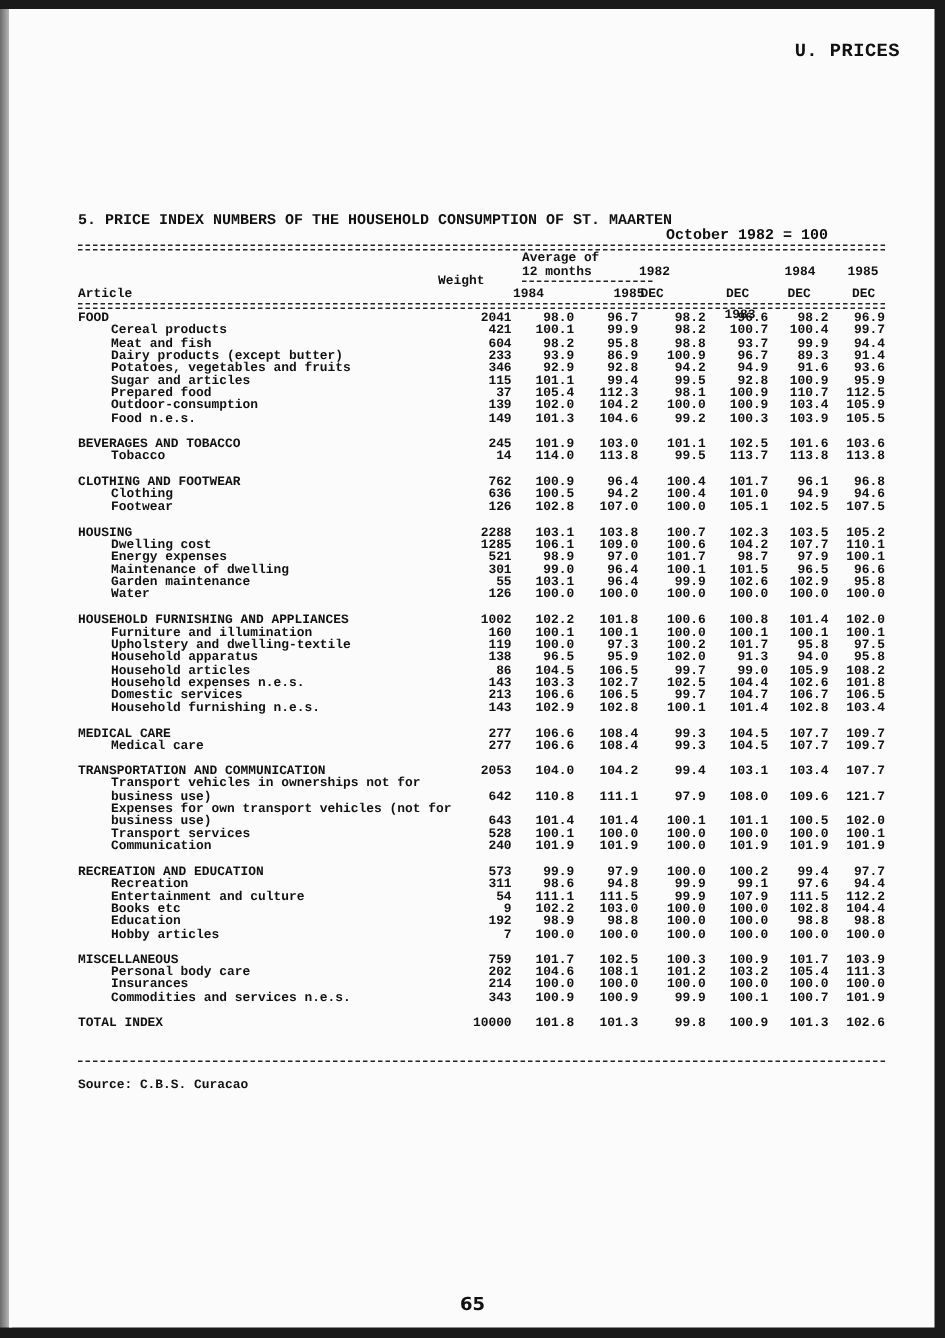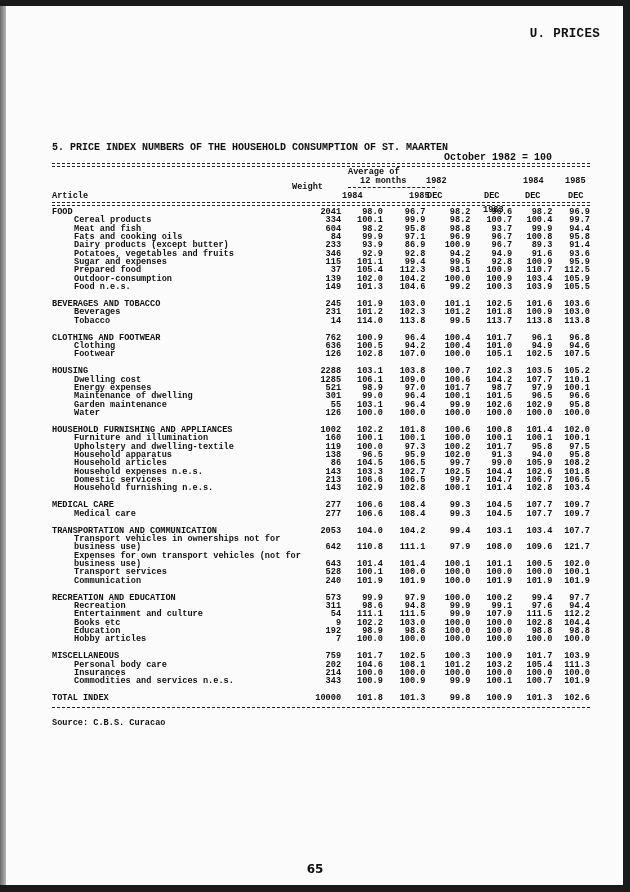--- a/index.html
+++ b/index.html
@@ -70,21 +70,21 @@
 <div class="section-head">U. PRICES</div>
 
 <div class="title">
   <div>5. PRICE INDEX NUMBERS OF THE HOUSEHOLD CONSUMPTION OF ST. MAARTEN</div>
   <div class="base">October 1982 = 100</div>
 </div>
 
 <div class="dash double" style="top:163px;"></div>
 
 <div class="hdr" style="left:348px; top:167px;">Average of</div>
-<div class="hdr" style="left:348px; top:176px;margin-left:12px;">12 months</div>
+<div class="hdr" style="left:348px; top:176px;">12 months</div>
 <div class="dash" style="left:348px; width:87px; top:187px;"></div>
 <div class="hdr" style="left:292px; top:182px;">Weight</div>
 <div class="hdr r" style="left:342px; width:20px; top:191px;">1984</div>
 <div class="hdr r" style="left:357px; width:20px; top:191px; left:357px;"></div>
 <div class="hdr" style="left:342px; top:191px;"></div>
 <div class="hdr" style="left:409px; top:191px;">1985</div>
 <div class="hdr" style="left:426px; top:176px;">1982</div>
 <div class="hdr" style="left:483px; top:176px;margin-top:29px;">1983</div>
 <div class="hdr" style="left:523px; top:176px;">1984</div>
 <div class="hdr" style="left:565px; top:176px;">1985</div>
@@ -103,70 +103,60 @@
         <td class="num w">2041</td>
         <td class="num a84">98.0</td>
         <td class="num a85">96.7</td>
         <td class="num d82">98.2</td>
         <td class="num d83">96.6</td>
         <td class="num d84">98.2</td>
         <td class="num d85">96.9</td>
       </tr>
       <tr>
         <td class="lbl sub">Cereal products</td>
-        <td class="num w">334</td>
+        <td class="num w">421</td>
         <td class="num a84">100.1</td>
         <td class="num a85">99.9</td>
         <td class="num d82">98.2</td>
         <td class="num d83">100.7</td>
         <td class="num d84">100.4</td>
         <td class="num d85">99.7</td>
       </tr>
       <tr>
         <td class="lbl sub">Meat and fish</td>
         <td class="num w">604</td>
         <td class="num a84">98.2</td>
         <td class="num a85">95.8</td>
         <td class="num d82">98.8</td>
         <td class="num d83">93.7</td>
         <td class="num d84">99.9</td>
         <td class="num d85">94.4</td>
       </tr>
       <tr>
-        <td class="lbl sub">Fats and cooking oils</td>
-        <td class="num w">84</td>
-        <td class="num a84">99.9</td>
-        <td class="num a85">97.1</td>
-        <td class="num d82">96.9</td>
-        <td class="num d83">96.7</td>
-        <td class="num d84">100.8</td>
-        <td class="num d85">95.8</td>
-      </tr>
-      <tr>
         <td class="lbl sub">Dairy products (except butter)</td>
         <td class="num w">233</td>
         <td class="num a84">93.9</td>
         <td class="num a85">86.9</td>
         <td class="num d82">100.9</td>
         <td class="num d83">96.7</td>
         <td class="num d84">89.3</td>
         <td class="num d85">91.4</td>
       </tr>
       <tr>
         <td class="lbl sub">Potatoes, vegetables and fruits</td>
         <td class="num w">346</td>
         <td class="num a84">92.9</td>
         <td class="num a85">92.8</td>
         <td class="num d82">94.2</td>
         <td class="num d83">94.9</td>
         <td class="num d84">91.6</td>
         <td class="num d85">93.6</td>
       </tr>
       <tr>
-        <td class="lbl sub">Sugar and expenses</td>
+        <td class="lbl sub">Sugar and articles</td>
         <td class="num w">115</td>
         <td class="num a84">101.1</td>
         <td class="num a85">99.4</td>
         <td class="num d82">99.5</td>
         <td class="num d83">92.8</td>
         <td class="num d84">100.9</td>
         <td class="num d85">95.9</td>
       </tr>
       <tr>
         <td class="lbl sub">Prepared food</td>
@@ -205,30 +195,20 @@
         <td class="lbl">BEVERAGES AND TOBACCO</td>
         <td class="num w">245</td>
         <td class="num a84">101.9</td>
         <td class="num a85">103.0</td>
         <td class="num d82">101.1</td>
         <td class="num d83">102.5</td>
         <td class="num d84">101.6</td>
         <td class="num d85">103.6</td>
       </tr>
       <tr>
-        <td class="lbl sub">Beverages</td>
-        <td class="num w">231</td>
-        <td class="num a84">101.2</td>
-        <td class="num a85">102.3</td>
-        <td class="num d82">101.2</td>
-        <td class="num d83">101.8</td>
-        <td class="num d84">100.9</td>
-        <td class="num d85">103.0</td>
-      </tr>
-      <tr>
         <td class="lbl sub">Tobacco</td>
         <td class="num w">14</td>
         <td class="num a84">114.0</td>
         <td class="num a85">113.8</td>
         <td class="num d82">99.5</td>
         <td class="num d83">113.7</td>
         <td class="num d84">113.8</td>
         <td class="num d85">113.8</td>
       </tr>
       <tr class="gap">

